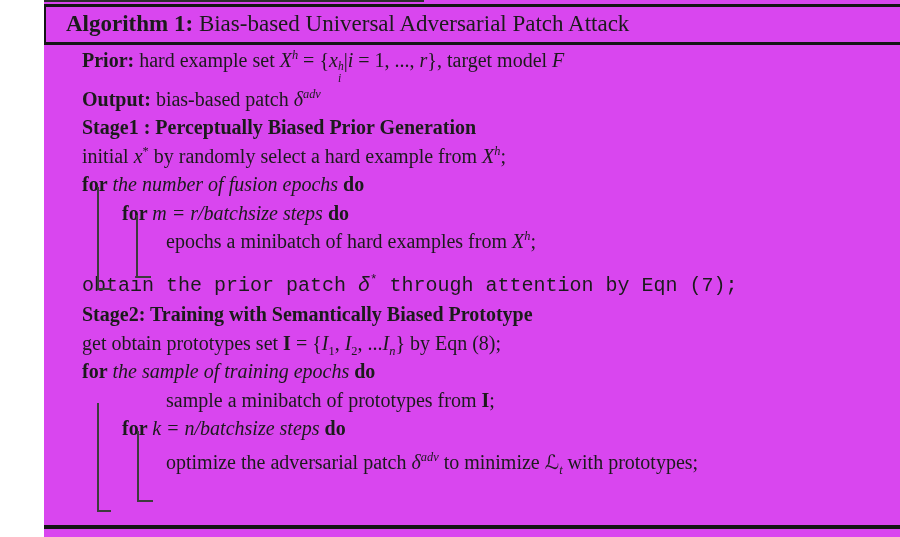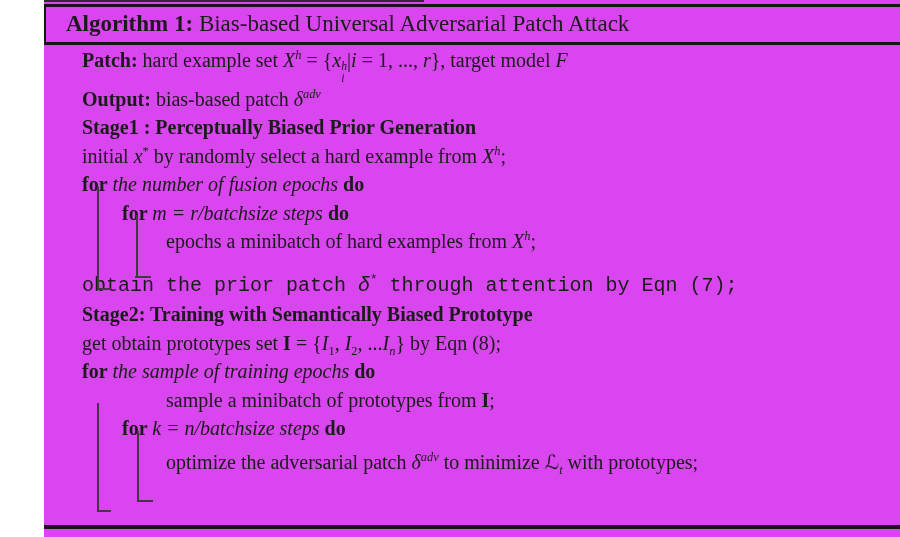--- a/index.html
+++ b/index.html
@@ -72,21 +72,21 @@
   <div id="rule-top" class="hrule"></div>
   <div id="caption-left-tick"></div>
 
   <div id="caption">
     <span class="b">Algorithm 1:</span><span> Bias-based Universal Adversarial Patch Attack</span>
   </div>
 
   <div id="rule-mid" class="hrule"></div>
 
   <div id="algorithm-body">
-      <div class="line indent-0"><span class="b">Patch:</span><span> hard example set </span><span class="cal">X</span><span class="sup m">h</span><span> = {</span><span class="m">x</span><span class="stack">
+      <div class="line indent-0"><span class="b">Prior:</span><span> hard example set </span><span class="cal">X</span><span class="sup m">h</span><span> = {</span><span class="m">x</span><span class="stack">
           <span>h</span>
           <span>i</span>
         </span><span>|</span><span class="m">i</span><span> = 1, ..., </span><span class="m">r</span><span>}, target model </span><span class="m">F</span></div>
       <div class="line indent-0"><span class="b">Output:</span><span> bias-based patch </span><span class="m">δ</span><span class="sup m">adv</span></div>
       <div class="line indent-0"><span class="b">Stage1 : Perceptually Biased Prior Generation</span></div>
       <div class="line indent-0"><span>initial </span><span class="m">x</span><span class="sup">*</span><span> by randomly select a hard example from </span><span class="cal">X</span><span class="sup m">h</span><span>;</span></div>
       <div class="line indent-0"><span class="b">for</span><span class="i"> the number of fusion epochs </span><span class="b">do</span></div>
       <div class="line indent-1"><span class="b">for </span><span class="m">m = r/batchsize</span><span class="i"> steps </span><span class="b">do</span></div>
       <div class="line indent-2"><span>epochs a minibatch of hard examples from </span><span class="cal">X</span><span class="sup m">h</span><span>;</span></div>
       <div class="line indent-0 gap-lg"><span>obtain the prior patch </span><span class="m">δ</span><span class="sup">*</span><span> through attention by Eqn (7);</span></div>

